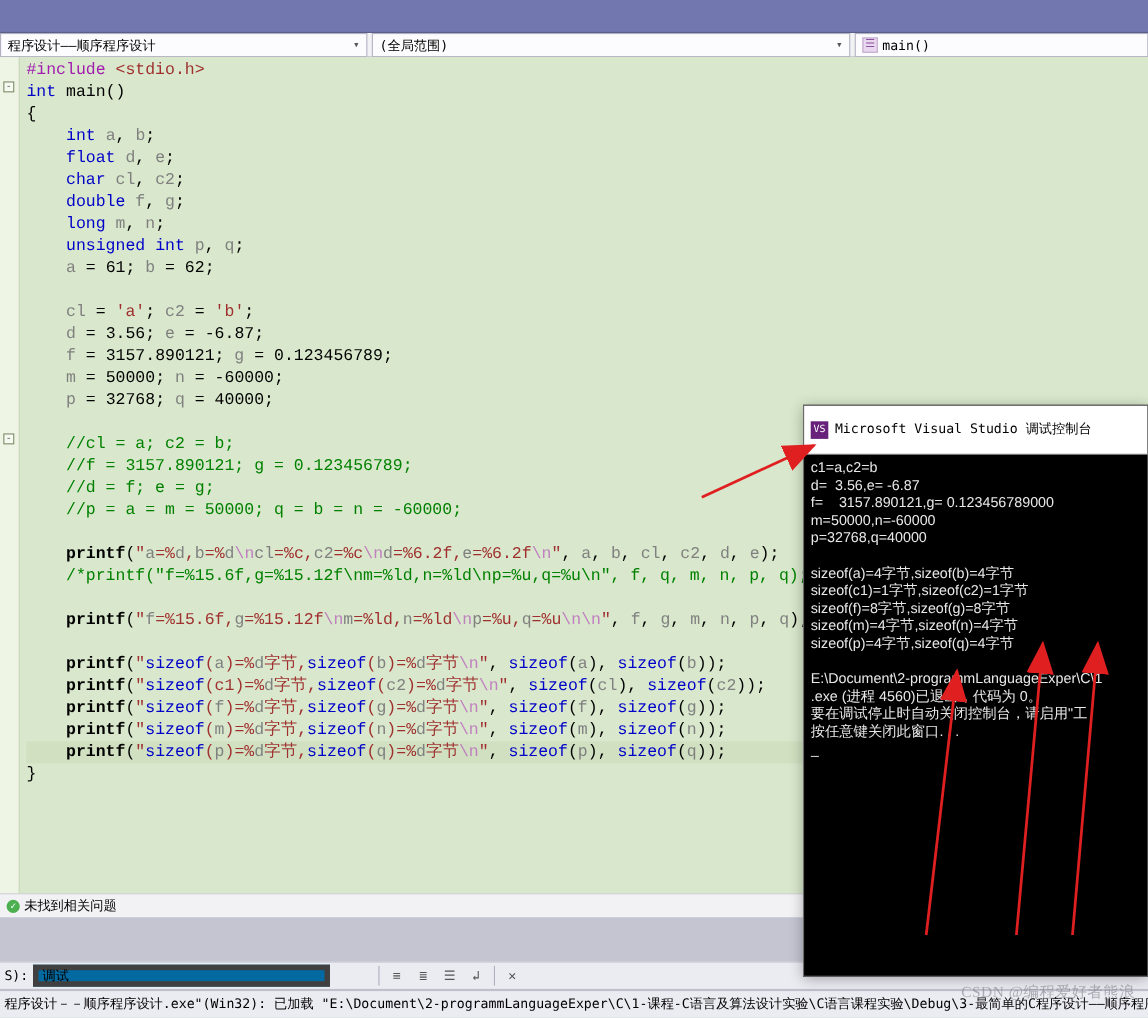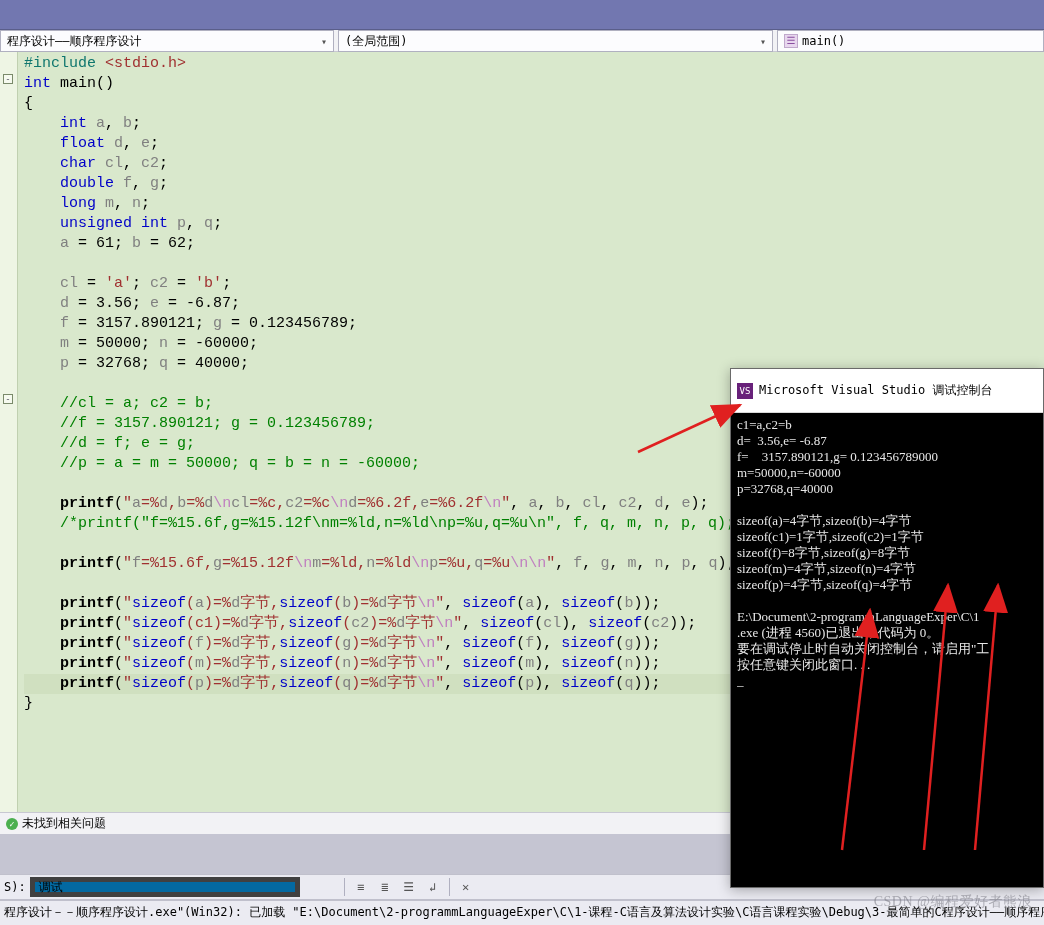--- a/index.html
+++ b/index.html
@@ -86,21 +86,21 @@
   white-space: pre;
   overflow: hidden;
   position: relative;
 }
 .code-area .line { height: 20px; }
 .line.highlight { background: #d0e0c0; }
 .kw { color: #0000c8; }
 .str { color: #a03030; }
 .esc { color: #c080c0; }
 .com { color: #008000; }
-.inc { color: #0f766e; }
+.inc { color: #a21caf; }
 .incfile { color: #a03030; }
 .fn { color: #000; font-weight: bold; }
 .id { color: #808080; }
 .status-row {
   height: 22px;
   background: #f2f2f5;
   border-top: 1px solid #c8c8d2;
   display: flex;
   align-items: center;
   padding: 0 6px;
@@ -185,21 +185,21 @@
   width: 16px; height: 16px;
   background: #68217a;
   color: #fff;
   font-size: 9px;
   text-align: center;
   line-height: 16px;
   margin-right: 6px;
 }
 .console-body {
   padding: 4px 6px;
-  font-family: Liberation Serif, serif;
+  font-family: Liberation Sans, sans-serif;
   font-size: 13px;
   line-height: 16px;
   color: #e8e8e8;
   white-space: pre-wrap;
 }
 .console-body .cline { height: 16px; white-space: pre; overflow: hidden; }
 .annotation-svg {
   position: absolute;
   top: 0; left: 0;
   width: 1044px;

